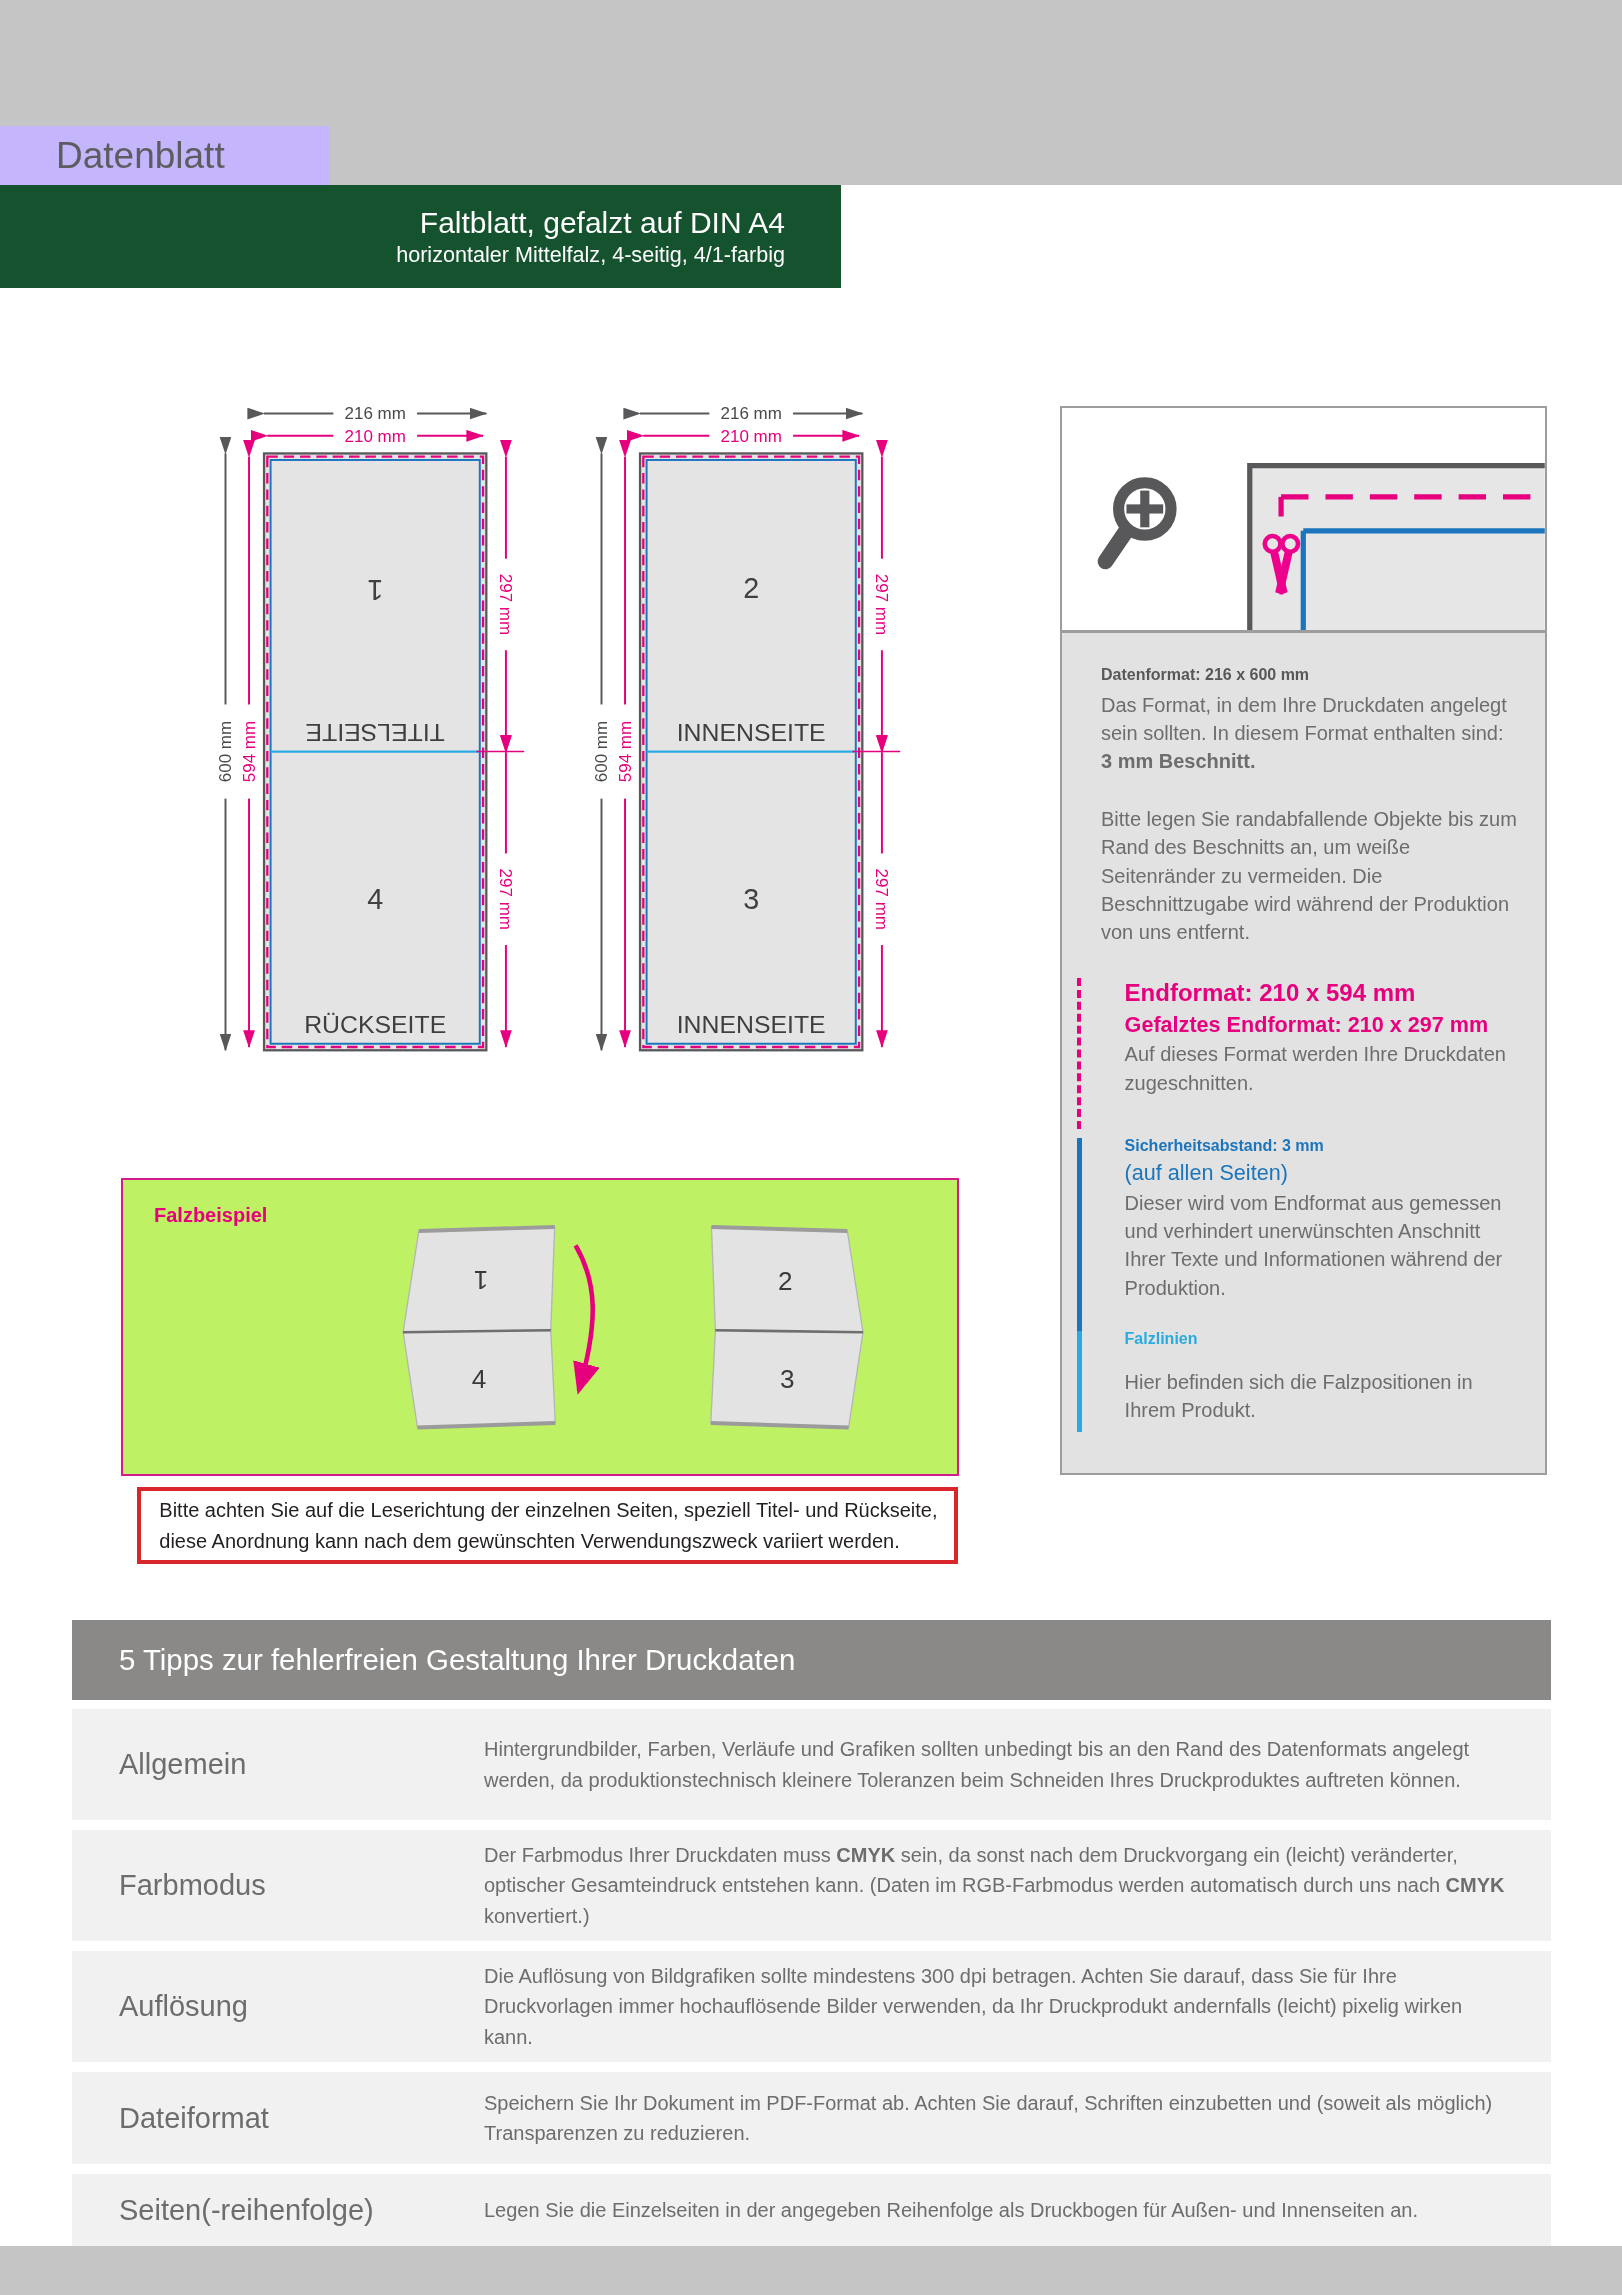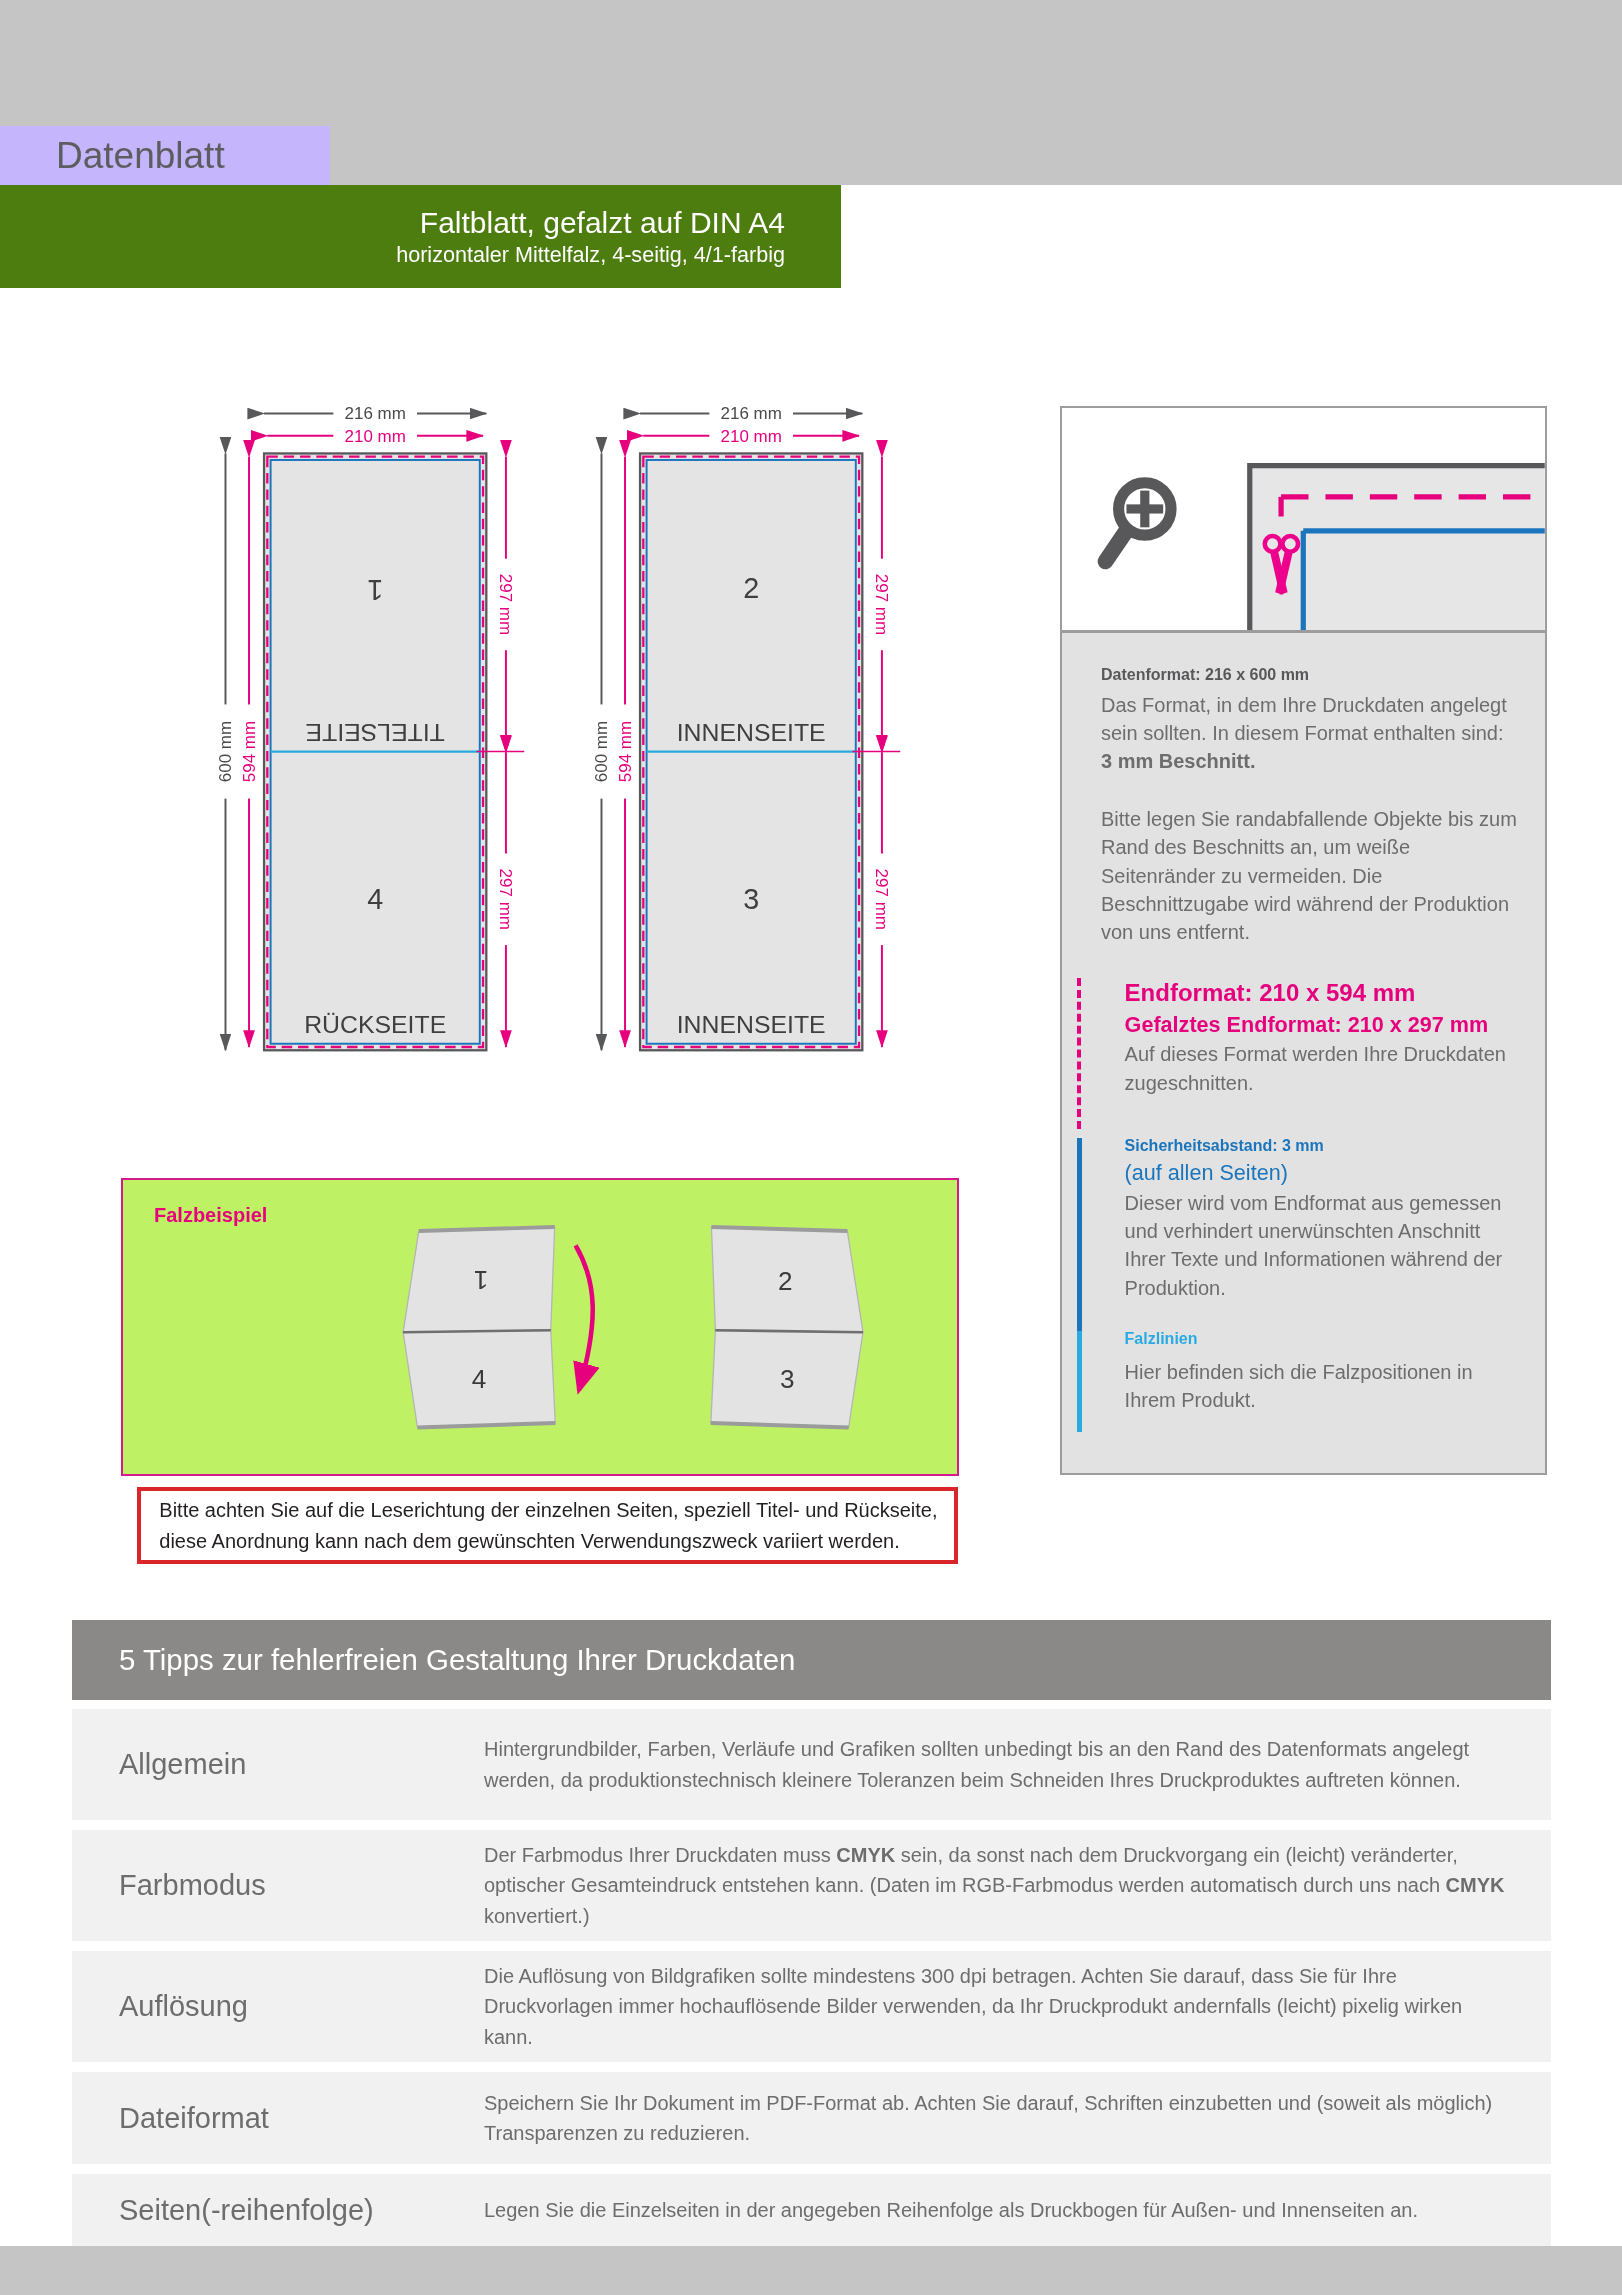--- a/index.html
+++ b/index.html
@@ -3,21 +3,21 @@
 <meta charset="utf-8">
 <style>
   html,body{margin:0;padding:0;background:#ffffff;}
   #page{position:relative;width:1623px;height:2295px;background:#ffffff;overflow:hidden;
         font-family:"Liberation Sans", sans-serif;}
   .abs{position:absolute;}
   
   .top-band{left:0;top:0;width:1623px;height:185px;background:#c6c5c5;}
   .title-box{left:0;top:126px;width:330px;height:60px;background:#c4b5fd;display:flex;align-items:center;}
   .title-box span{padding-left:56px;font-size:37px;color:#5d5d5f;}
-  .header-band{left:0;top:185px;width:841px;height:103px;background:#4d7c0f;color:#ffffff;
+  .header-band{left:0;top:185px;width:841px;height:103px;background:#14532d;color:#ffffff;
                display:flex;flex-direction:column;justify-content:center;align-items:flex-end;padding-right:56px;box-sizing:border-box;}
   .header-band .h1{font-size:30px;line-height:1.25;}
   .header-band .h2{font-size:21.6px;line-height:1.3;}
   
   svg text{font-family:"Liberation Sans", sans-serif;}
   .dimtext{font-size:26px;}
   .sheettext{fill:#3f3f3f;}
   
   .preview-box{left:1060px;top:406px;width:487px;height:226px;background:#ffffff;border:2.6px solid #9d9d9d;box-sizing:border-box;}
   
@@ -179,21 +179,21 @@
     <div class="edge-sec">
       <div class="edge-solid-blue" style="height:203px;"></div>
       <p class="sec-title blueD" style="color:#1b75bc;margin-bottom:0;">Sicherheitsabstand: 3 mm</p>
       <p class="t-sub blueD">(auf allen Seiten)</p>
       <p>Dieser wird vom Endformat aus gemessen und verhindert unerwünschten Anschnitt Ihrer Texte und Informationen während der Produktion.</p>
     </div>
     <div class="gap" style="height:26px;"></div>
 
     <div class="edge-sec">
       <div class="edge-solid-cyan" style="height:101px;"></div>
-      <p class="sec-title cyan" style="color:#29abe2;margin-bottom:7px;">Falzlinien</p>
+      <p class="sec-title cyan" style="color:#29abe2;margin-bottom:17px;">Falzlinien</p>
       <p>Hier befinden sich die Falzpositionen in Ihrem Produkt.</p>
     </div>
   </div>
 
   <div class="abs falz-box">
     <span class="falz-label">Falzbeispiel</span>
     <svg class="abs" style="left:0;top:0;" width="832" height="292" viewBox="0 0 1272 447">
 
       <g>
         <polygon points="452,78 660,72 654,230 428,233" fill="#e3e3e3" stroke="#b5b5b5" stroke-width="2"></polygon>

